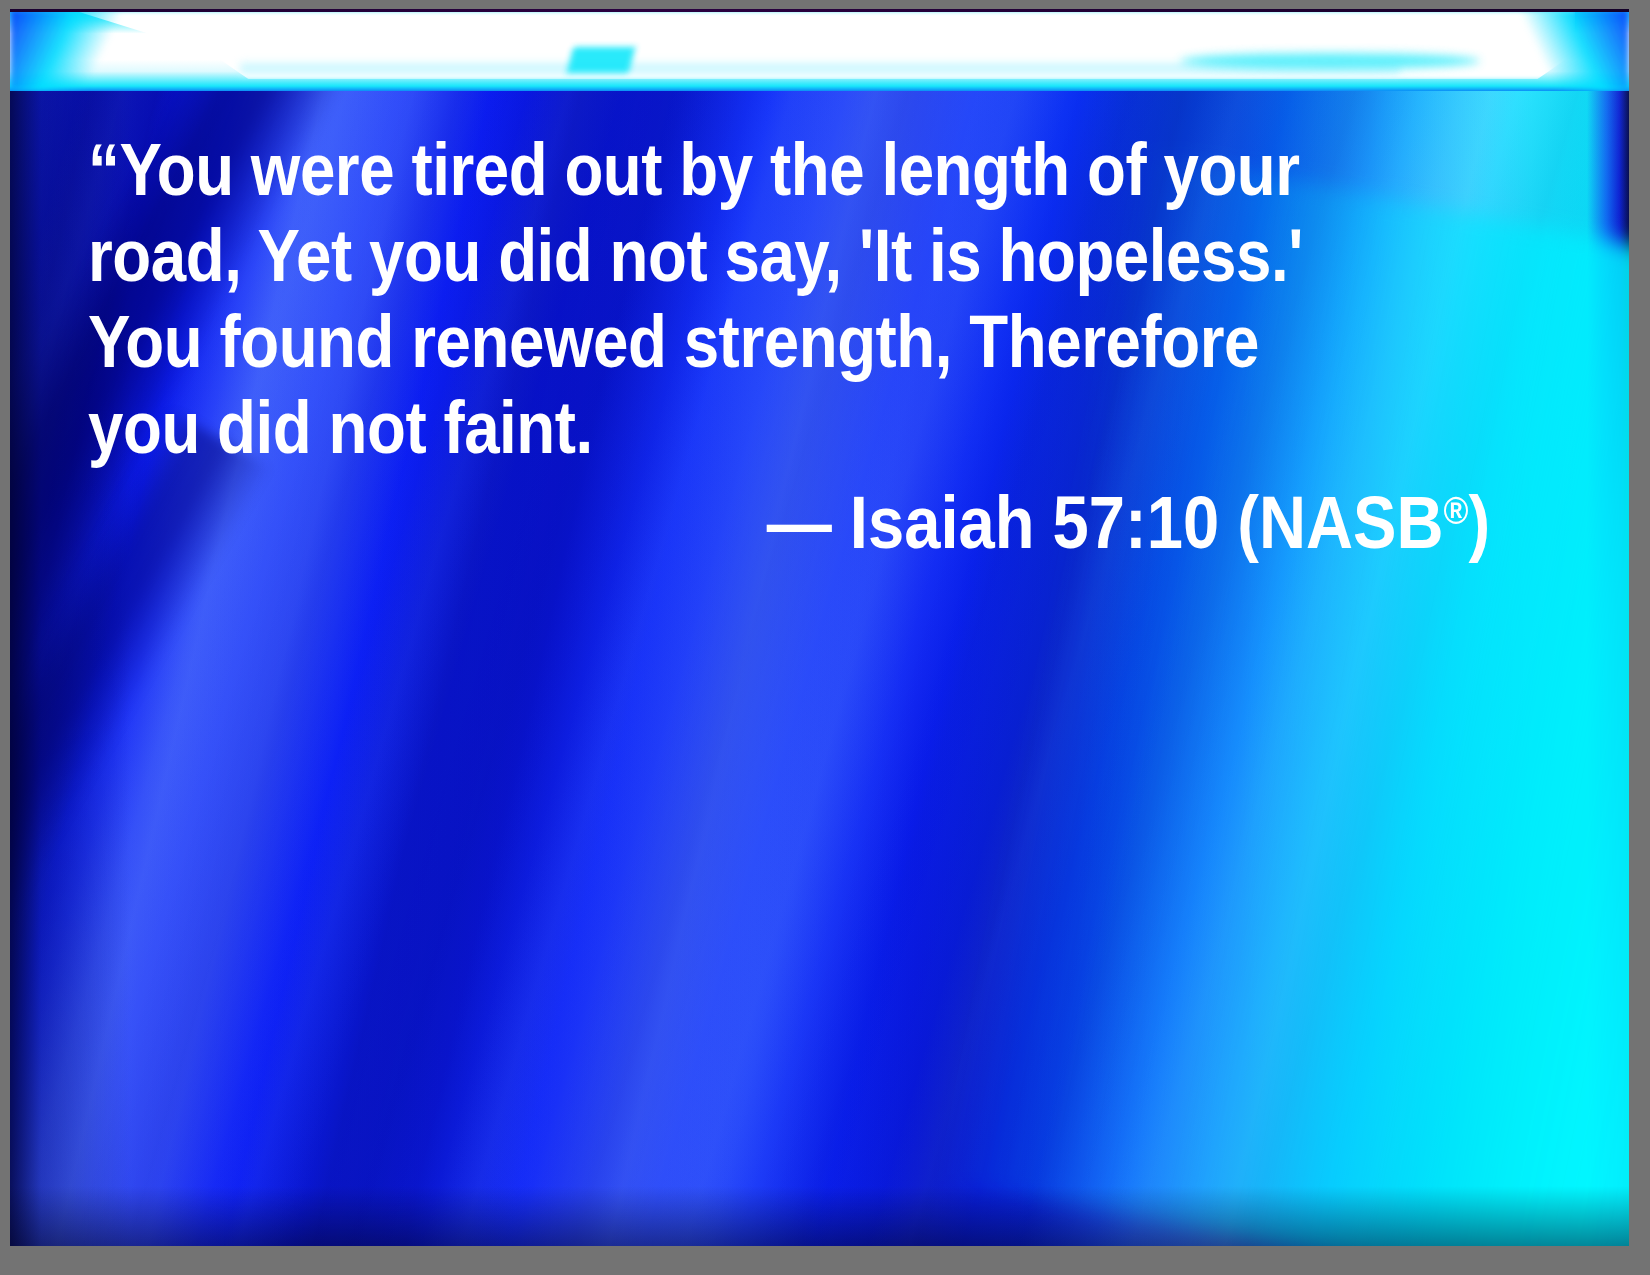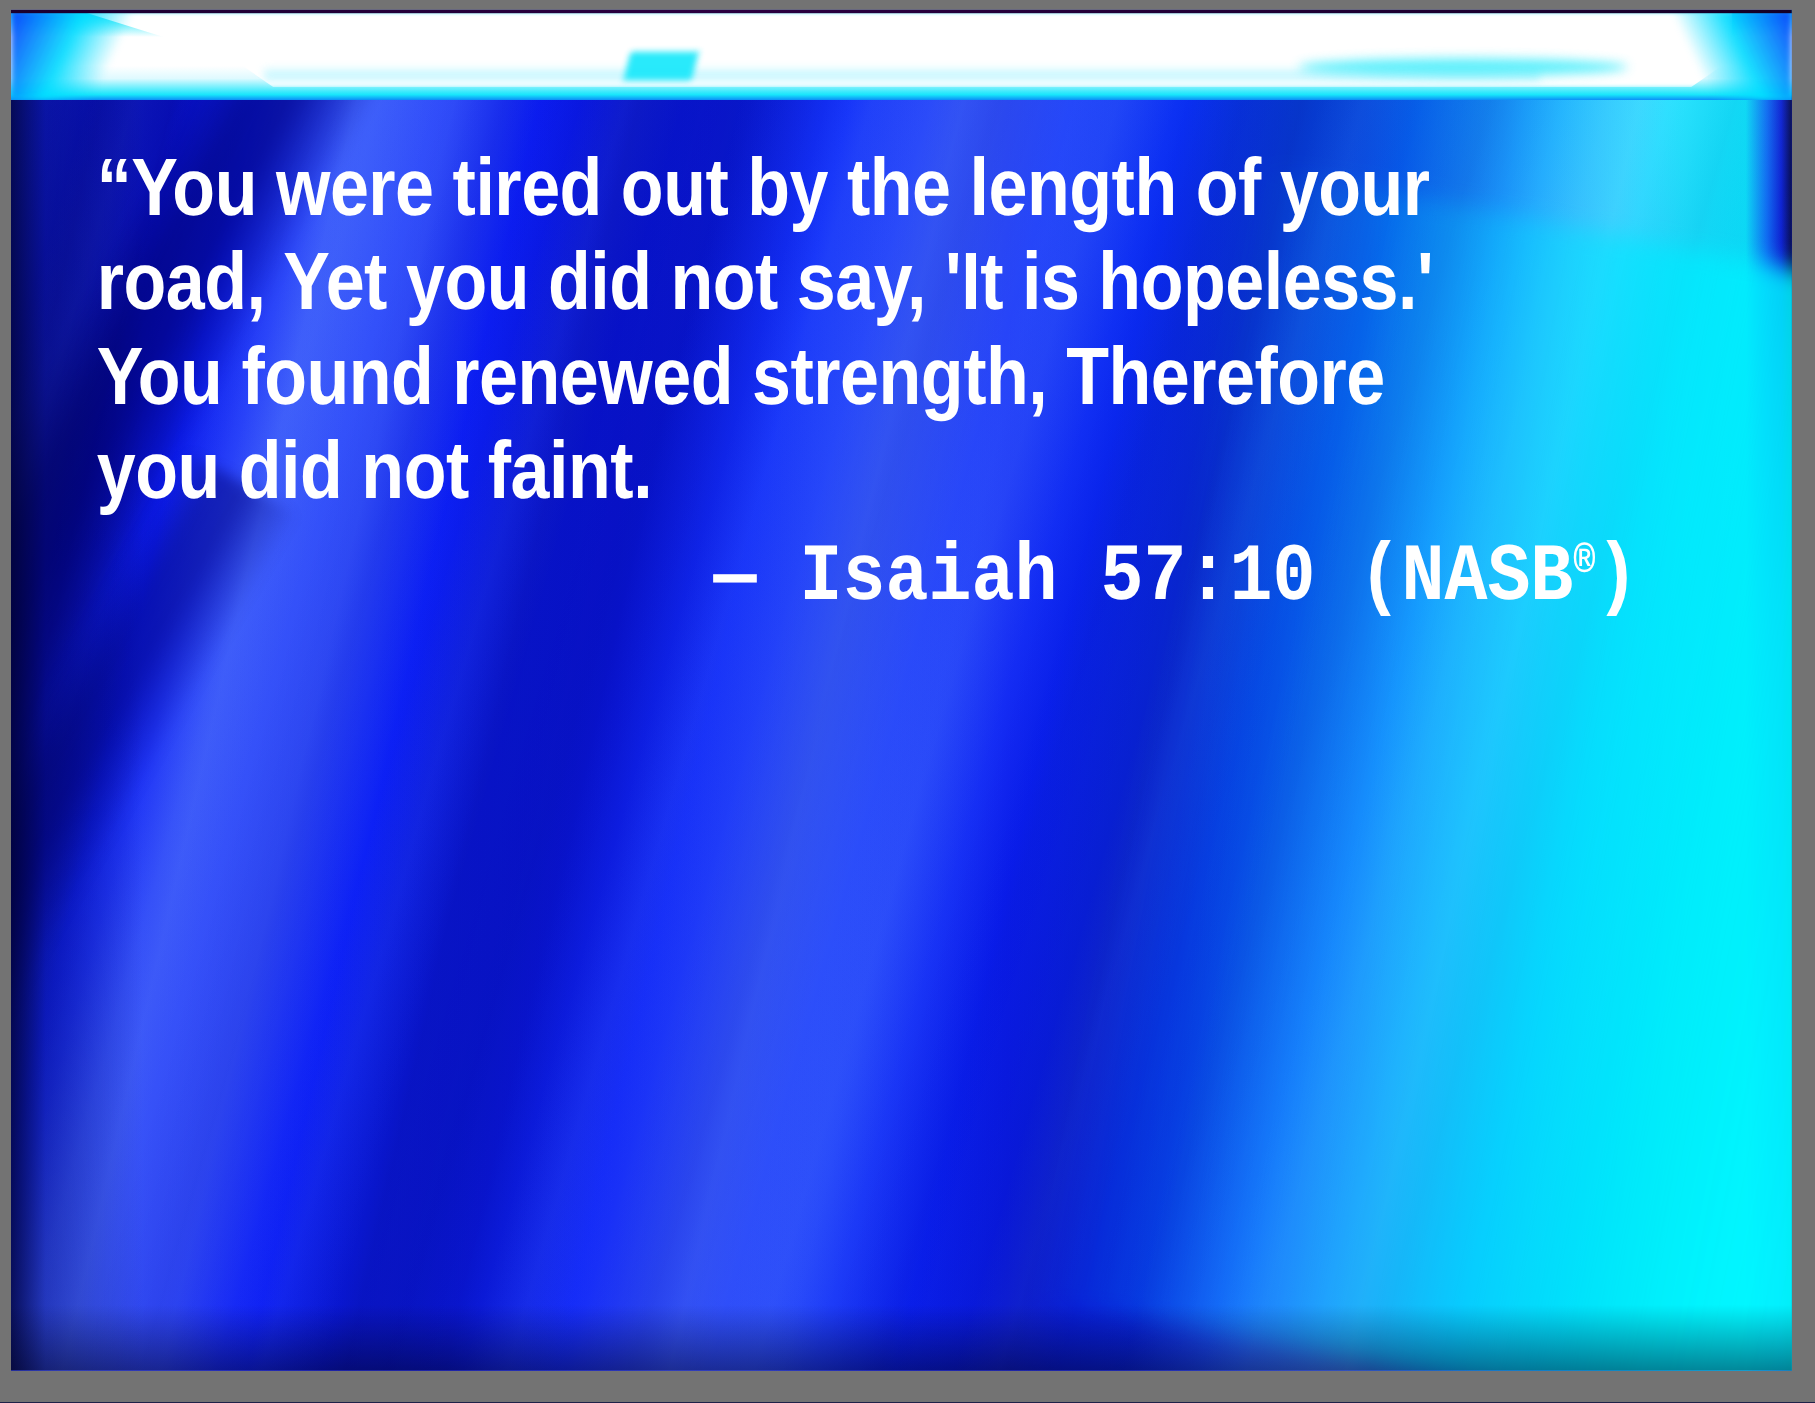--- a/index.html
+++ b/index.html
@@ -301,21 +301,21 @@
     transform: scaleX(0.86);
     transform-origin: left center;
   }
   .attribution {
     position: absolute;
     left: 78px;
     top: 459px;
     width: 1402px;
     text-align: right;
     color: #ffffff;
-    font-family: Liberation Mono, monospace;
+    font-family: Liberation Sans, sans-serif;
     font-weight: bold;
     font-size: 74px;
     line-height: 86px;
     white-space: nowrap;
   }
   .attribution .inner {
     display: inline-block;
     transform: scaleX(0.88);
     transform-origin: right center;
   }

